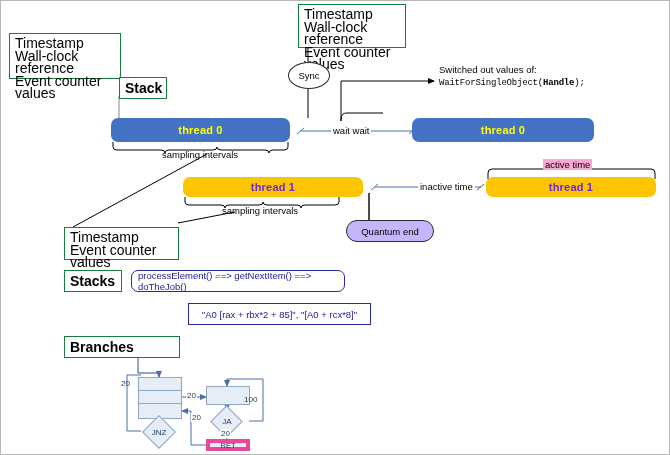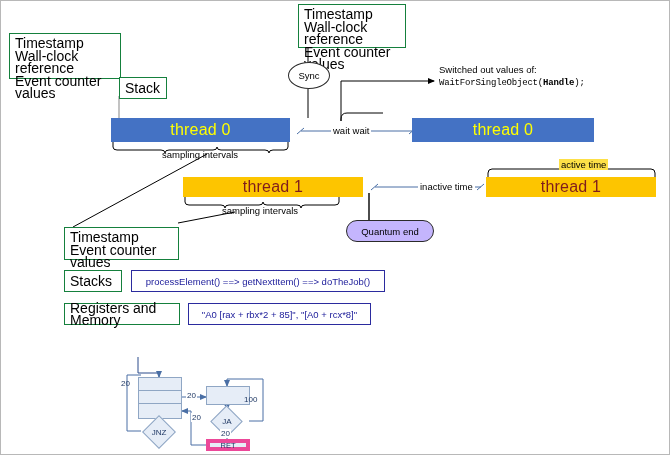--- a/index.html
+++ b/index.html
@@ -23,45 +23,46 @@
   
   .box {
     background: #ffffff;
     border: 1px solid #15803d;
     font-size: 14px;
     line-height: 12.5px;
     padding: 3px 5px;
     color: #000000;
     white-space: pre-line;
   }
-  .box.center { display: flex; align-items: center; }
+  .box.center { display: flex; align-items: center; font-weight: bold; }
 
   
   .vbox {
     background: #ffffff;
     border: 1px solid #2b2b9e;
     color: #21219c;
     font-size: 9.5px;
     display: flex;
     align-items: center;
     justify-content: center;
     padding: 0 6px;
   }
 
   
   .bar {
     display: flex;
     align-items: center;
     justify-content: center;
-    font-size: 16px;
-    font-weight: normal;
+    font-size: 11px;
+    font-weight: bold;
     letter-spacing: .2px;
+    border-radius: 7px;
   }
   .bar.blue { background: #4472c4; color: #ffff00; }
-  .bar.gold { background: #fdc500; color: #7f1d1d; }
+  .bar.gold { background: #fdc500; color: #6d28d9; }
 
   
   .ellipse {
     border: 1px solid #2b2b2b;
     border-radius: 50%;
     background: #ffffff;
     display: flex; align-items: center; justify-content: center;
     font-size: 9.5px;
     color: #000000;
   }
@@ -203,33 +204,33 @@
   <div class="abs lbl" style="left:330px; top:124px; background:#fff; padding:0 2px;">wait wait</div>
 
   <div class="abs bar gold" style="left:182px; top:176px; width:180px; height:20px;">thread 1</div>
 
   <div class="abs bar gold" style="left:485px; top:176px; width:170px; height:20px;">thread 1</div>
 
   <div class="abs lbl" style="left:221px; top:204px;">sampling intervals</div>
 
   <div class="abs lbl" style="left:417px; top:180px; background:#fff; padding:0 2px;">inactive time</div>
 
-  <div class="abs lbl" style="left:558px; top:158px; background:#fde047; padding:0 2px;">active time</div>
+  <div class="abs lbl" style="left:542px; top:158px; background:#f9a8d4; padding:0 2px;">active time</div>
 
   <div class="abs pill" style="left:345px; top:219px; width:88px; height:22px;">Quantum end</div>
 
   <div class="abs box" style="left:63px; top:226px; width:115px; height:33px;">Timestamp
 Event counter values</div>
 
   <div class="abs box center" style="left:63px; top:269px; width:58px; height:22px;">Stacks</div>
-  <div class="abs vbox" style="left:130px; top:269px; width:254px; height:22px;">processElement() ==&gt; getNextItem() ==&gt; doTheJob()</div>
-
-  <div class="abs box center" style="left:63px; top:302px; width:116px; height:22px;">Registers and Memory</div>
+  <div class="abs vbox" style="left:130px; top:269px; width:214px; height:22px;border-radius:7px;">processElement() ==&gt; getNextItem() ==&gt; doTheJob()</div>
+
   <div class="abs vbox" style="left:187px; top:302px; width:183px; height:22px;">"A0 [rax + rbx*2 + 85]", "[A0 + rcx*8]"</div>
 
+  <div class="abs box center" style="left:63px; top:335px; width:116px; height:22px;">Branches</div>
 
   <div class="abs fnode" style="left:137px; top:376px; width:44px; height:16px;"></div>
   <div class="abs fnode" style="left:137px; top:389px; width:44px; height:14px;"></div>
   <div class="abs fnode" style="left:137px; top:402px; width:44px; height:16px;"></div>
 
   <div class="abs fdiamond" style="left:146px; top:419px; width:24px; height:24px;"></div>
   <div class="fdiamond-label" style="left:140px; top:424px; width:36px; height:14px;">JNZ</div>
 
   <div class="abs fnode" style="left:205px; top:385px; width:44px; height:19px;"></div>
 

